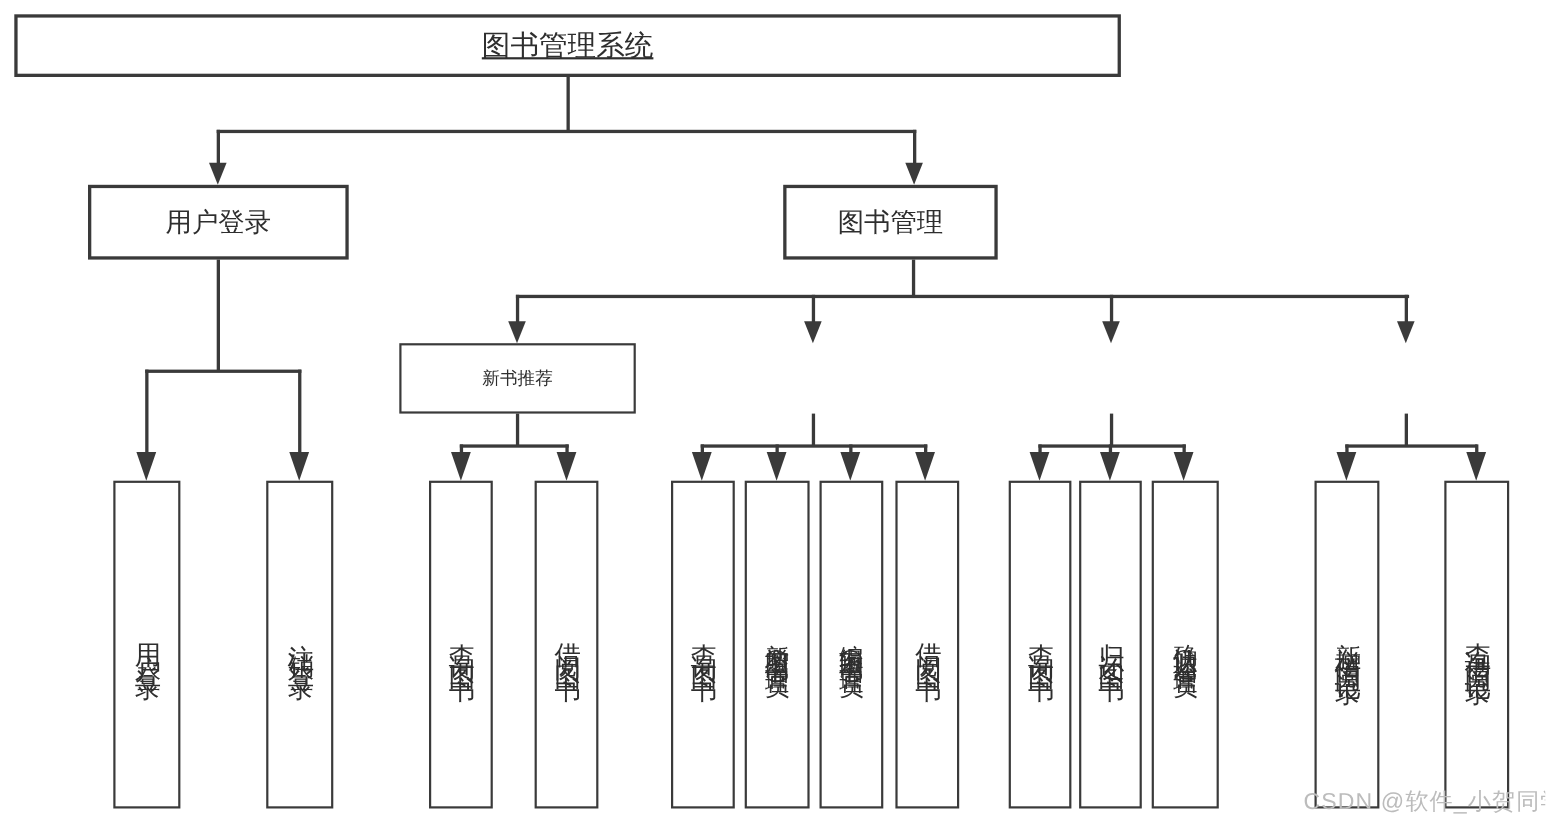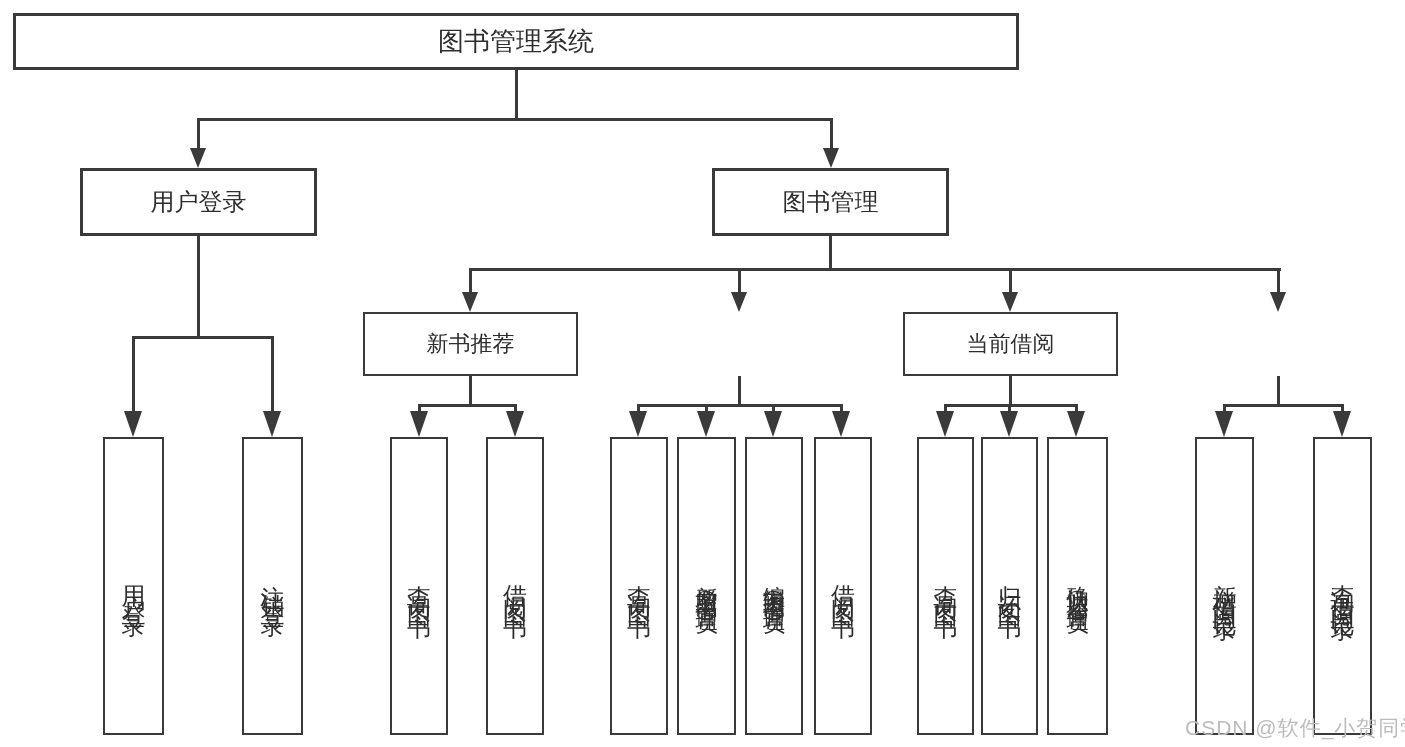--- a/index.html
+++ b/index.html
@@ -23,23 +23,23 @@
   .node {
     position: absolute;
     border: 2px solid var(--line);
     background: #fff;
     display: flex;
     align-items: center;
     justify-content: center;
     text-align: center;
     color: var(--text);
   }
-  .node.root  { border-width: 3px; font-size: 26px; }
+  .node.root  { border-width: 3px; font-size: 26px; text-decoration: underline; }
   .node.lvl2  { border-width: 3px; font-size: 24px; }
-  .node.lvl3  { font-size: 22px; }
+  .node.lvl3  { font-size: 16px; }
   .node.leaf  { font-size: 24px; }
   .vtext {
     writing-mode: vertical-rl;
     text-orientation: mixed;
     line-height: 1;
     letter-spacing: 10px;
     white-space: nowrap;
   }
   .vtext.med   { letter-spacing: 7px; }
   .vtext.tight { letter-spacing: 4px; font-size: 22px; }
@@ -85,21 +85,21 @@
   <div class="line" style="left:515px; top:70px; width:3px; height:50px;"></div>
   <div class="line" style="left:197px; top:118px; width:636px; height:3px;"></div>
   <div class="line" style="left:197px; top:118px; width:3px; height:32px;"></div>
   <div class="ah" style="left:190px; top:148px;"></div>
   <div class="line" style="left:830px; top:118px; width:3px; height:32px;"></div>
   <div class="ah" style="left:823px; top:148px;"></div>
 
   <div class="node lvl2" style="left:80px; top:168px; width:237px; height:68px;">
     <span>用户登录</span>
   </div>
-  <div class="node lvl2" style="left:712px; top:168px; width:237px; height:68px;">
+  <div class="node lvl2" style="left:712px; top:168px; width:195px; height:68px;">
     <span>图书管理</span>
   </div>
 
   <div class="line" style="left:197px; top:236px; width:3px; height:102px;"></div>
   <div class="line" style="left:132px; top:336px; width:142px; height:3px;"></div>
   <div class="line" style="left:132px; top:336px; width:3px; height:75px;"></div>
   <div class="ah lg" style="left:124px; top:411px;"></div>
   <div class="line" style="left:271px; top:336px; width:3px; height:75px;"></div>
   <div class="ah lg" style="left:263px; top:411px;"></div>
 
@@ -110,23 +110,20 @@
   <div class="line" style="left:738px; top:268px; width:3px; height:26px;"></div>
   <div class="ah" style="left:731px; top:292px;"></div>
   <div class="line" style="left:1009px; top:268px; width:3px; height:26px;"></div>
   <div class="ah" style="left:1002px; top:292px;"></div>
   <div class="line" style="left:1277px; top:268px; width:3px; height:26px;"></div>
   <div class="ah" style="left:1270px; top:292px;"></div>
 
   <div class="node lvl3" style="left:363px; top:312px; width:215px; height:64px;">
     <span>新书推荐</span>
   </div>
-  <div class="node lvl3" style="left:903px; top:312px; width:215px; height:64px;">
-    <span>当前借阅</span>
-  </div>
 
   <div class="line" style="left:469px; top:376px; width:3px; height:30px;"></div>
   <div class="line" style="left:418px; top:404px; width:99px; height:3px;"></div>
   <div class="line" style="left:418px; top:404px; width:3px; height:8px;"></div>
   <div class="ah lg" style="left:410px; top:411px;"></div>
   <div class="line" style="left:514px; top:404px; width:3px; height:8px;"></div>
   <div class="ah lg" style="left:506px; top:411px;"></div>
 
   <div class="line" style="left:738px; top:376px; width:3px; height:30px;"></div>
   <div class="line" style="left:637px; top:404px; width:206px; height:3px;"></div>

